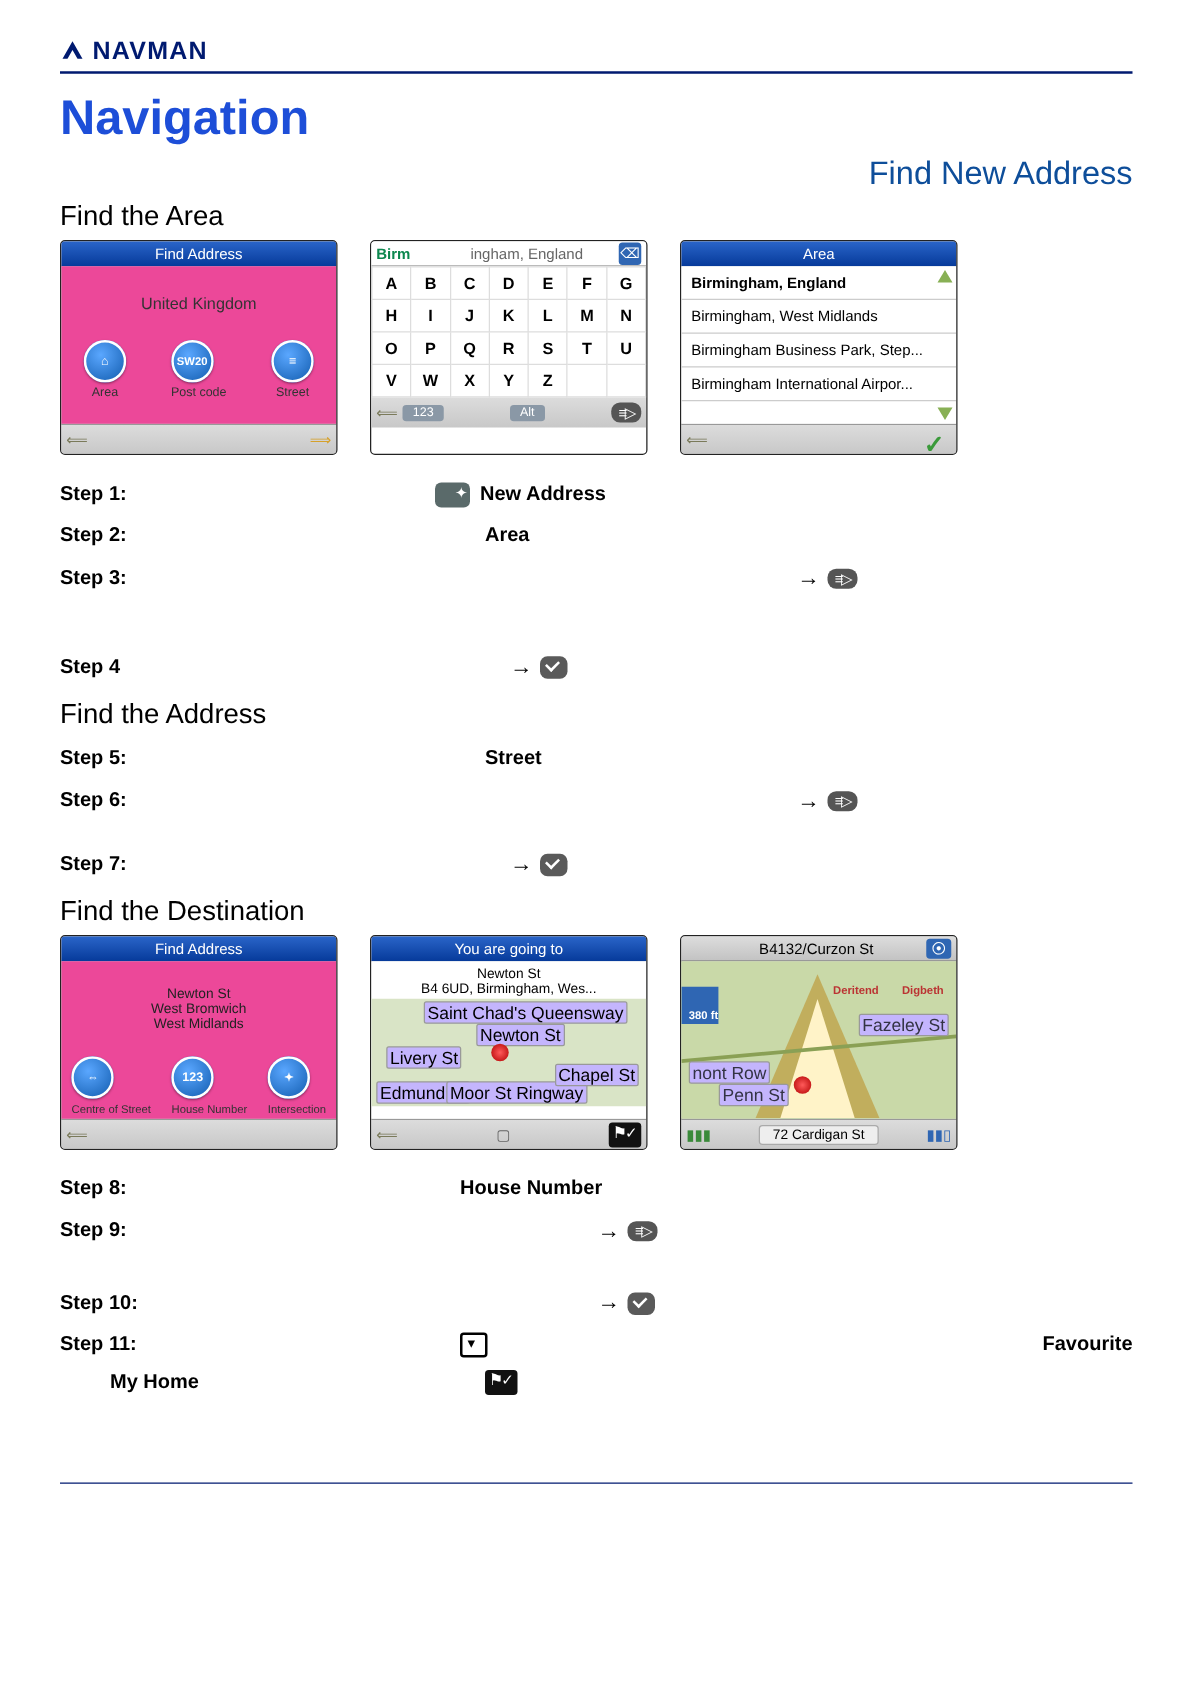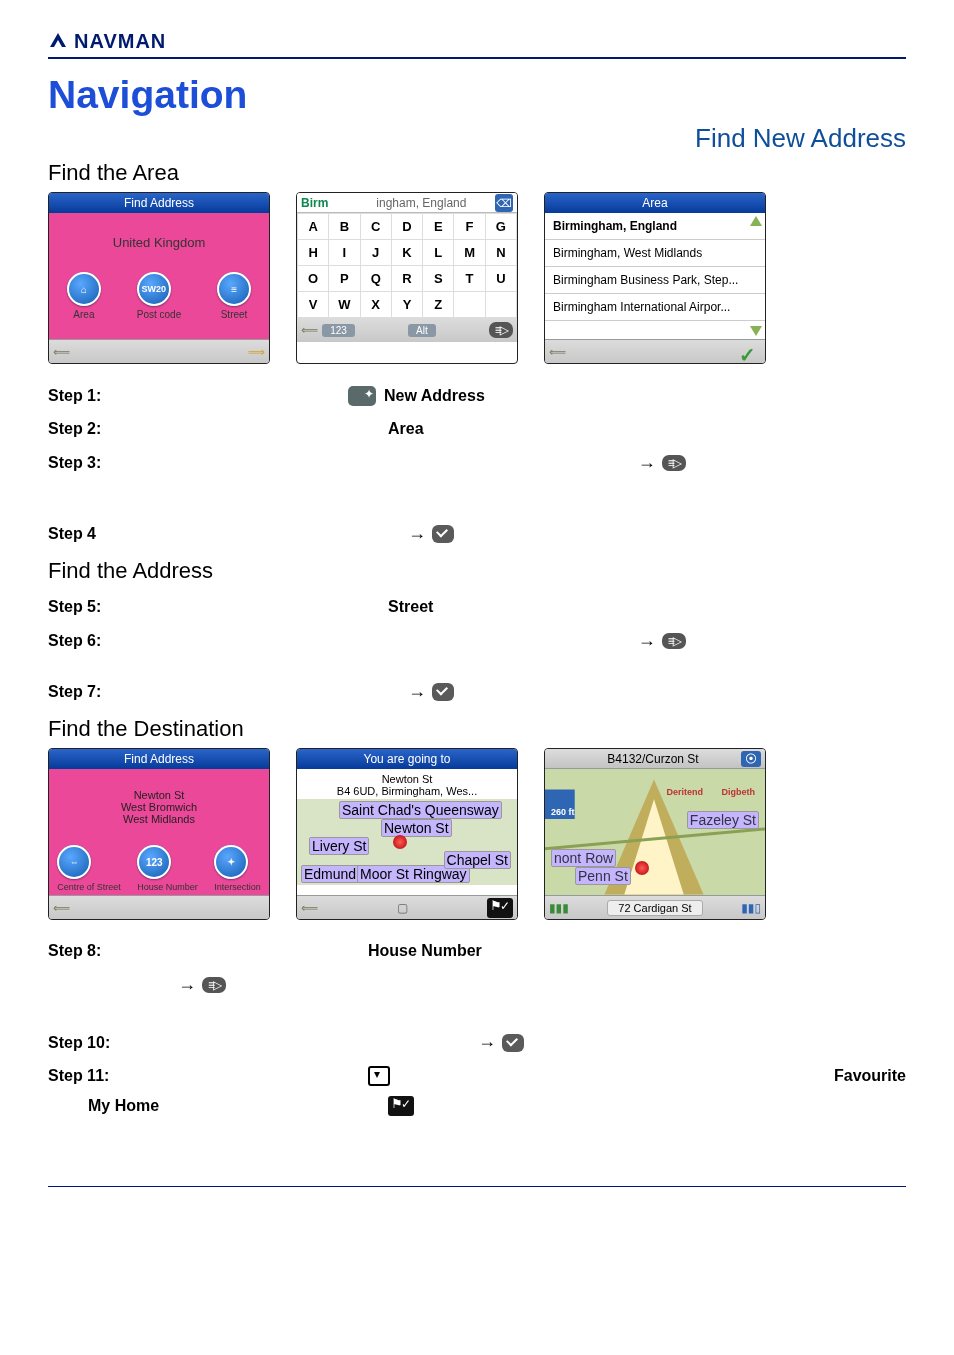--- a/index.html
+++ b/index.html
@@ -292,21 +292,21 @@
       <span class="corner-icon" style="position:static;width:20px;height:16px;line-height:16px;">⦿</span>
     </div>
     <div class="map-body">
       <svg width="100%" height="100%" viewBox="0 0 222 126">
         <rect x="0" y="0" width="222" height="126" fill="#c9d9a8"></rect>
         <polygon points="0,20 30,20 30,50 0,50" fill="#2f66b3"></polygon>
         <polygon points="60,126 110,10 160,126" fill="#bfa24a" opacity="0.8"></polygon>
         <polygon points="80,126 110,30 140,126" fill="#fff3c8"></polygon>
         <line x1="0" y1="80" x2="222" y2="60" stroke="#8aa055" stroke-width="3"></line>
       </svg>
-      <div class="map-label" style="left:6px;top:38px;color:#fff;">260 ft</div>
+      <div class="map-label" style="left:6px;top:38px;color:#fff;">380 ft</div>
       <div class="map-label" style="right:62px;top:18px;color:#b33;">Deritend</div>
       <div class="map-label" style="right:10px;top:18px;color:#b33;">Digbeth</div>
       <div class="map-street-lbl" style="right:6px;top:42px;">Fazeley St</div>
       <div class="map-street-lbl" style="left:6px;top:80px;">nont Row</div>
       <div class="map-street-lbl" style="left:30px;top:98px;">Penn St</div>
       <div class="gps-circle" style="left:90px;bottom:20px;"></div>
     </div>
     <div class="footer" style="justify-content:space-between;">
       <span style="color:#3a8a3a;">▮▮▮</span>
       <span style="background:#eee;padding:1px 10px;border-radius:3px;border:1px solid #aaa;font-size:11px;">72 Cardigan St</span>
@@ -314,20 +314,21 @@
     </div>
   </div>
 
 </div>
 
 <div class="step-row">
   <span class="label">Step 8:</span>
   <span class="mid" style="margin-left:20px;">House Number</span>
 </div>
 <div class="step-row">
+  <span class="label">Step 9:</span>
   <span style="margin-left:130px;" class="inline-arrow"></span>
   <span class="pill-icon lines"></span>
 </div>
 <div class="step-row" style="margin-top:36px;align-items:flex-end;">
   <span class="label">Step 10:</span>
   <span style="margin-left:130px;" class="inline-arrow"></span>
   <span class="check-icon"></span>
 </div>
 <div class="step-row">
   <span class="label">Step 11:</span>

